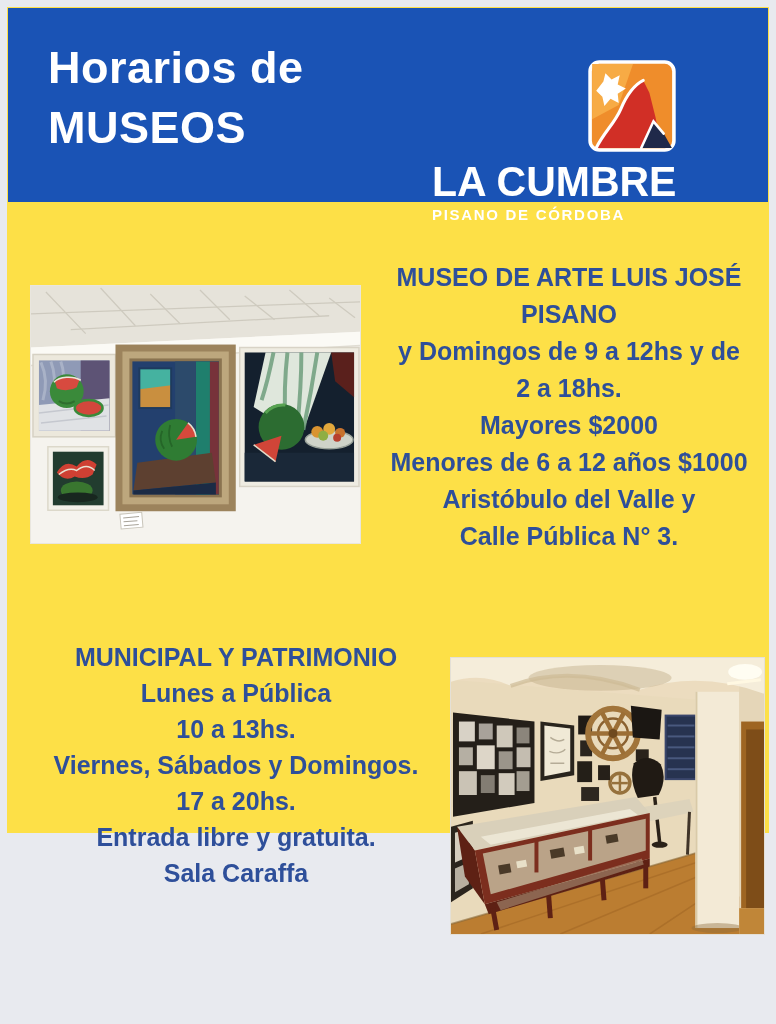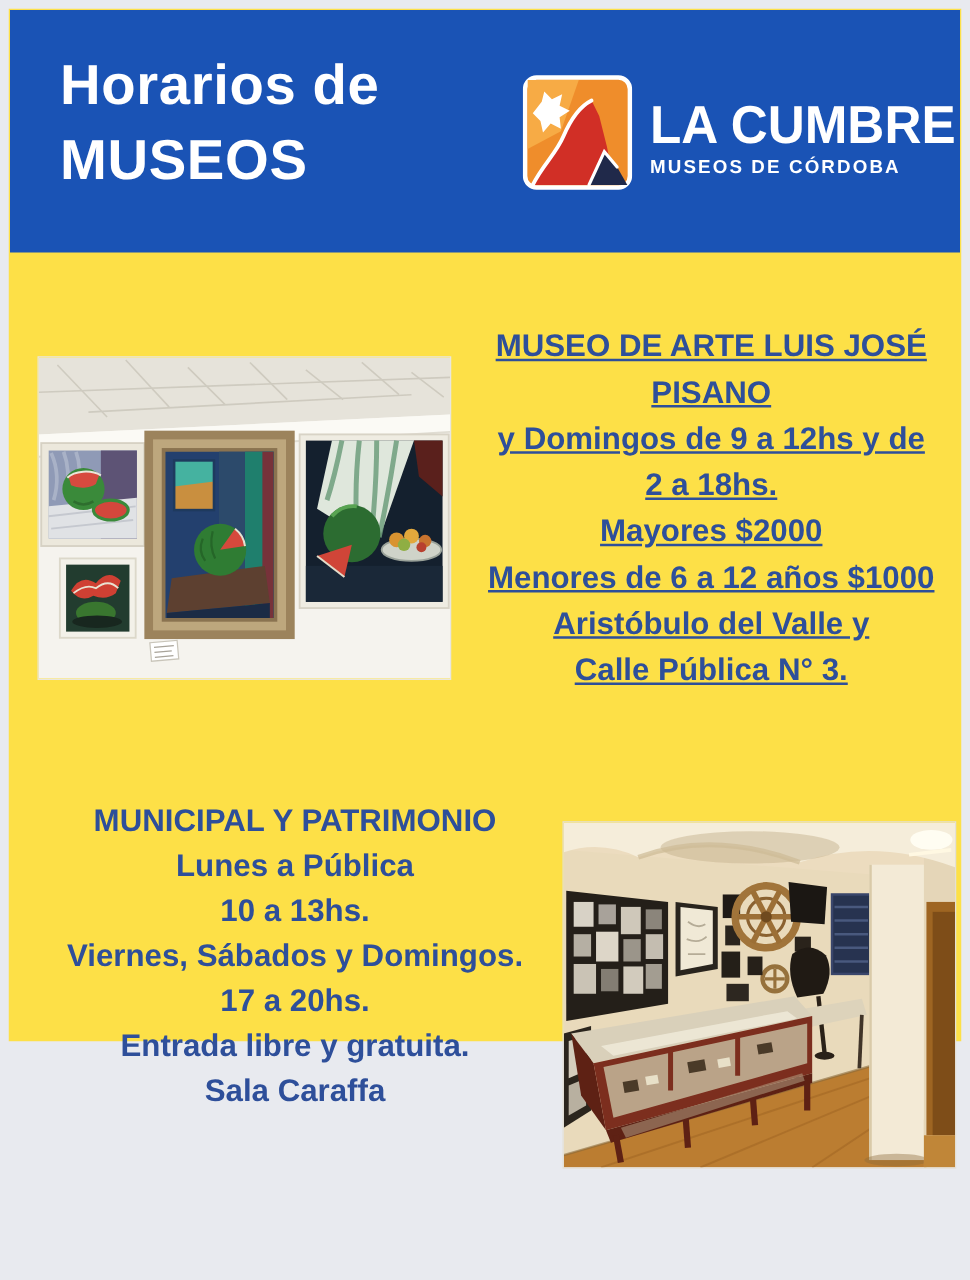--- a/index.html
+++ b/index.html
@@ -18,30 +18,30 @@
   .header {
     position: absolute; left: 1px; top: 1px;
     width: 760px; height: 194px;
     background: #1a53b5;
   }
   .title {
     position: absolute; left: 40px; top: 30px;
     color: #ffffff; font-size: 45px; font-weight: 700;
     line-height: 60px; letter-spacing: .5px;
   }
-  .logo { position: absolute; left: 410px; top: 52px; display: flex; align-items: center; }
+  .logo { position: absolute; left: 410px; top: 52px; display: flex; align-items: flex-end; flex-direction: column; }
   .logo-icon { width: 88px; height: 92px; display: block; }
   .brand { margin-left: 14px; color: #ffffff; padding-top: 6px; }
   .brand-name {
     font-size: 41px; font-weight: 700; line-height: 46px;
     letter-spacing: 0px; transform: scaleY(1.04); white-space: nowrap;
   }
   .brand-tagline { font-size: 15px; font-weight: 700; letter-spacing: 1.7px; margin-top: 2px; white-space: nowrap; }
   .section-text { position: absolute; text-align: center; color: #2e4f9a; font-weight: 700; }
-  .s1 { left: 356px; top: 252px; width: 412px; font-size: 25px; line-height: 37px; text-decoration: underline; }
+  .s1 { left: 356px; top: 252px; width: 412px; font-size: 25px; line-height: 37px; }
   .s2 { left: 22px; top: 632px; width: 414px; font-size: 25px; line-height: 36px; }
   .photo { position: absolute; overflow: hidden; }
   .photo svg { display: block; width: 100%; height: 100%; }
   .photo-art { left: 23px; top: 278px; width: 331px; height: 259px; border: 1px solid #e9e6de; }
   .photo-history { left: 443px; top: 650px; width: 315px; height: 278px; border: 1px solid #e4e0d6; }
 </style>
 </head>
 <body>
 
 <div class="flyer">
@@ -57,21 +57,21 @@
         <rect x="2" y="2" width="82" height="86" rx="9" fill="#ef8d2b" stroke="#ffffff" stroke-width="3.5"></rect>
         <path d="M4,4 h40 l-14,40 L4,58 Z" fill="#f7ab45"></path>
         <path d="M8,30 l7,-9 2,-8 6,6 8,-4 -2,9 8,4 -8,5 1,9 -8,-4 -6,7 -2,-9 Z" fill="#ffffff"></path>
         <path d="M8,86 C16,70 26,62 32,48 C38,34 46,24 54,20 L60,32 66,56 72,86 Z" fill="#d12f26"></path>
         <path d="M8,86 C16,70 26,62 32,48 C38,34 46,24 54,20" fill="none" stroke="#ffffff" stroke-width="3" stroke-linecap="round"></path>
         <path d="M52,86 L64,60 L74,72 L82,86 Z" fill="#20294a"></path>
         <path d="M52,86 L64,60 L74,72" fill="none" stroke="#ffffff" stroke-width="2.5" stroke-linecap="round"></path>
       </svg>
       <div class="brand">
         <div class="brand-name">LA CUMBRE</div>
-        <div class="brand-tagline">MUSEOS DE CÓRDOBA</div>
+        <div class="brand-tagline">PISANO DE CÓRDOBA</div>
       </div>
     </div>
   </header>
 
   <figure class="photo photo-art">
     <svg viewBox="0 0 331 259" preserveAspectRatio="none" aria-hidden="true">
       <rect width="331" height="259" fill="#f5f3ee"></rect>
 
       <polygon points="0,0 331,0 331,46 0,62" fill="#e6e3da"></polygon>
       <g stroke="#c9c5b9" stroke-width="1.3" opacity="0.8">

